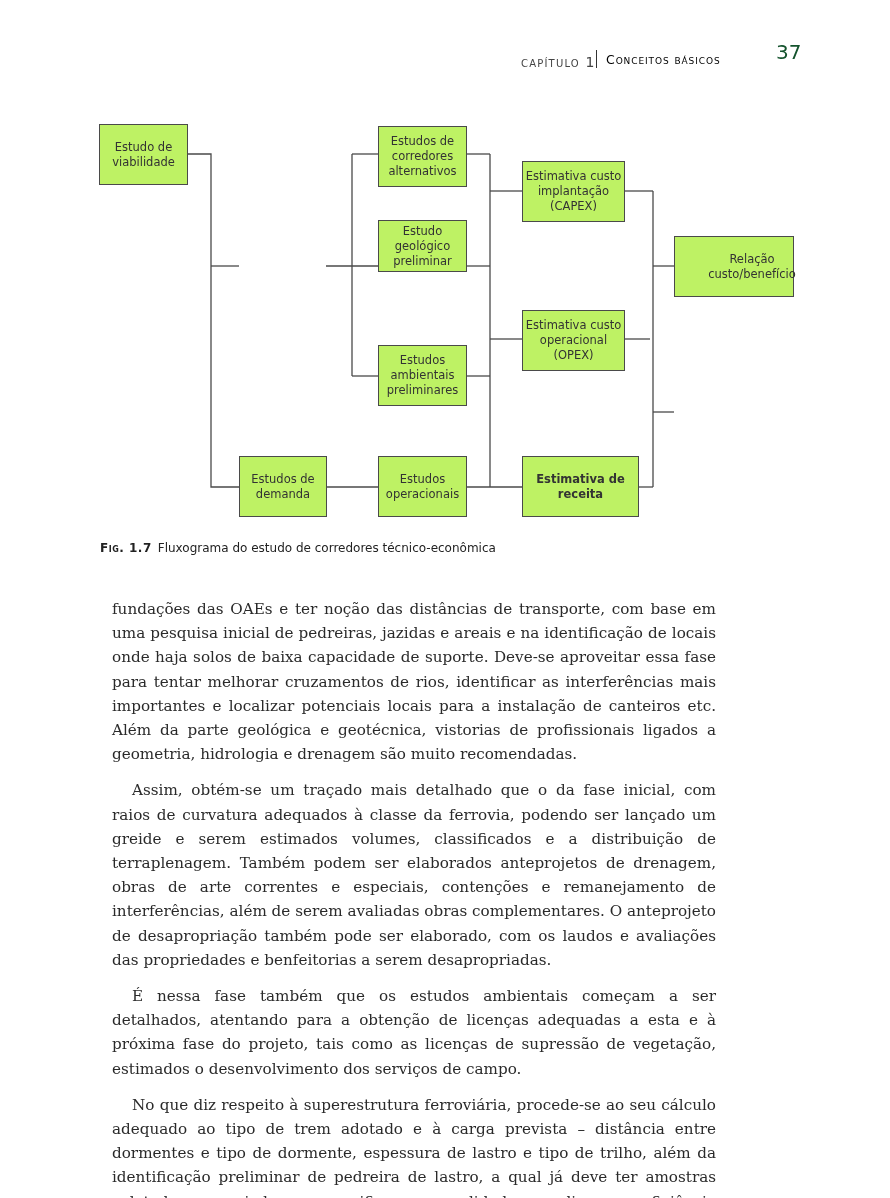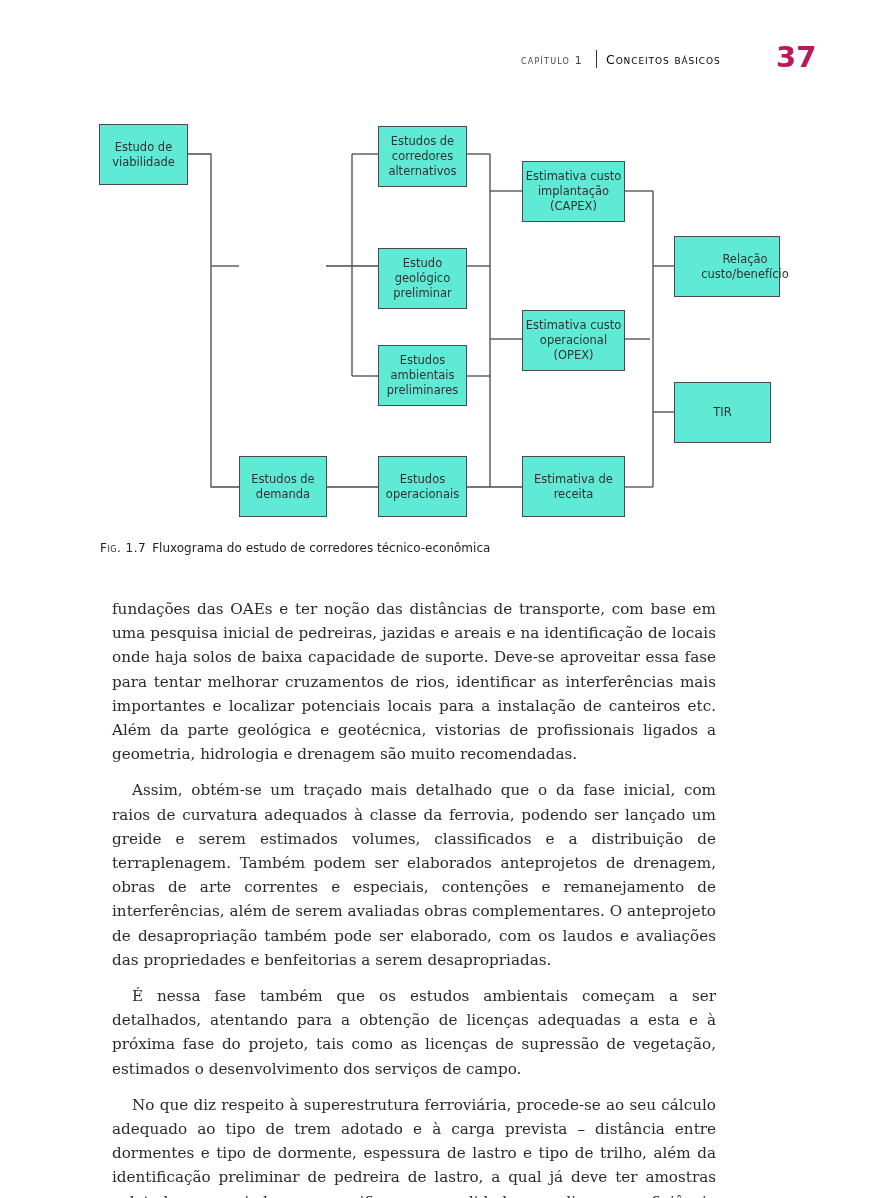--- a/index.html
+++ b/index.html
@@ -1,29 +1,29 @@
 <!DOCTYPE html>
 <html><head>
 <meta charset="utf-8">
 <style>
   html, body { margin: 0; padding: 0; background: #ffffff; }
   body { width: 890px; height: 1198px; position: relative; overflow: hidden; color: #2b2b2b; }
 
   .running-head { position: absolute; top: 46px; left: 0; width: 890px; height: 30px; }
-  .rh-chapter { position: absolute; left: 521px; top: 8px; font-family: "DejaVu Sans", sans-serif; font-size: 11px; letter-spacing: 1.2px; color: #444; font-variant: small-caps; }
+  .rh-chapter { position: absolute; left: 521px; top: 8px; font-family: "DejaVu Sans", sans-serif; font-size: 14px; letter-spacing: 1.2px; color: #444; font-variant: small-caps; }
   .rh-sep { position: absolute; left: 596px; top: 4px; width: 1px; height: 18px; background: #333; }
   .rh-title { position: absolute; left: 606px; top: 6px; font-family: "DejaVu Sans", sans-serif; font-size: 12.5px; letter-spacing: 0.9px; color: #000000; font-variant: small-caps; }
-  .rh-page { position: absolute; left: 776px; top: -6px; font-family: "DejaVu Sans", sans-serif; font-size: 29px; color: #be185d; font-weight: 700; }
+  .rh-page { position: absolute; left: 776px; top: -6px; font-family: "DejaVu Sans", sans-serif; font-size: 20px; color: #14532d; font-weight: 400; }
 
   .figure { position: absolute; left: 0; top: 0; width: 890px; height: 530px; }
   .figure svg { position: absolute; left: 0; top: 0; }
-  .box { position: absolute; border: 1.3px solid #4a4a4a; background: #5eead4; display: flex; align-items: center; justify-content: center; text-align: center; font-family: "DejaVu Sans", sans-serif; font-size: 11.5px; line-height: 15px; color: #333; box-sizing: border-box; white-space: pre-line; }
+  .box { position: absolute; border: 1.3px solid #4a4a4a; background: #bef264; display: flex; align-items: center; justify-content: center; text-align: center; font-family: "DejaVu Sans", sans-serif; font-size: 11.5px; line-height: 15px; color: #333; box-sizing: border-box; white-space: pre-line; }
 
   .caption { position: absolute; left: 100px; top: 541px; font-family: "DejaVu Sans", sans-serif; font-size: 12px; color: #222; }
-  .caption .cap-label { font-weight: normal; font-variant: small-caps; letter-spacing: 0.5px; margin-right: 6px; }
+  .caption .cap-label { font-weight: bold; font-variant: small-caps; letter-spacing: 0.5px; margin-right: 6px; }
 
   .body-text { position: absolute; left: 100px; top: 585px; width: 628px; font-family: "DejaVu Serif", serif; font-size: 15.2px; line-height: 24.2px; color: #2a2a2a; text-align: justify; hyphens: manual; }
   .body-text p { margin: 12px; text-indent: 20px; }
   .body-text p.first { text-indent: 0; }
 </style>
 </head>
 <body>
 
 <div class="running-head">
   <span class="rh-chapter">capítulo 1</span>
@@ -64,41 +64,40 @@
   </svg>
 
   <div class="box" style="left:99px;top:124px;width:89px;height:61px;">Estudo de
 viabilidade</div>
   <div class="box" style="left:239px;top:456px;width:88px;height:61px;">Estudos de
 demanda</div>
 
   <div class="box" style="left:378px;top:126px;width:89px;height:61px;">Estudos de
 corredores
 alternativos</div>
-  <div class="box" style="left:378px;top:248px;width:89px;height:61px;">Estudo
+  <div class="box" style="left:378px;top:220px;width:89px;height:52px;">Estudo
 geológico
 preliminar</div>
   <div class="box" style="left:378px;top:345px;width:89px;height:61px;">Estudos
 ambientais
 preliminares</div>
   <div class="box" style="left:378px;top:456px;width:89px;height:61px;">Estudos
 operacionais</div>
 
   <div class="box" style="left:522px;top:161px;width:103px;height:61px;">Estimativa custo
 implantação
 (CAPEX)</div>
   <div class="box" style="left:522px;top:310px;width:103px;height:61px;">Estimativa custo
 operacional
 (OPEX)</div>
-  <div class="box" style="left:522px;top:456px;width:103px;height:61px;">Estimativa de
+  <div class="box" style="left:522px;top:456px;width:117px;height:61px;font-weight:bold;">Estimativa de
 receita</div>
 
-  <div class="box" style="left:674px;top:236px;width:106px;height:61px;padding-left:36px;">Relação
+  <div class="box" style="left:674px;top:236px;width:120px;height:61px;padding-left:36px;">Relação
 custo/benefício</div>
-  <div class="box" style="left:674px;top:382px;width:97px;height:61px;">TIR</div>
 </div>
 
 <div class="caption">
   <span class="cap-label">Fig. 1.7</span><span>Fluxograma do estudo de corredores técnico-econômica</span>
 </div>
 
 <div class="body-text">
   <p class="first">fundações das OAEs e ter noção das distâncias de transporte, com base em uma pesqui­sa inicial de pedreiras, jazidas e areais e na identificação de locais onde haja solos de baixa capacidade de suporte. Deve-se aproveitar essa fase para tentar melhorar cruza­mentos de rios, identificar as interferências mais importantes e localizar potenciais locais para a instalação de canteiros etc. Além da parte geológica e geotécnica, vistorias de profissionais ligados a geometria, hidrologia e drenagem são muito recomendadas.</p>
   <p>Assim, obtém-se um traçado mais detalhado que o da fase inicial, com raios de curvatura adequados à classe da ferrovia, podendo ser lançado um greide e serem estimados volumes, classificados e a distribuição de terraplenagem. Também podem ser elaborados anteprojetos de drenagem, obras de arte correntes e espe­ciais, contenções e remanejamento de interferências, além de serem avaliadas obras complementares. O anteprojeto de desapropriação também pode ser elaborado, com os laudos e avaliações das propriedades e benfeitorias a serem desapropriadas.</p>
   <p>É nessa fase também que os estudos ambientais começam a ser detalhados, aten­tando para a obtenção de licenças adequadas a esta e à próxima fase do projeto, tais como as licenças de supressão de vegetação, estimados o desenvolvimento dos serviços de campo.</p>

